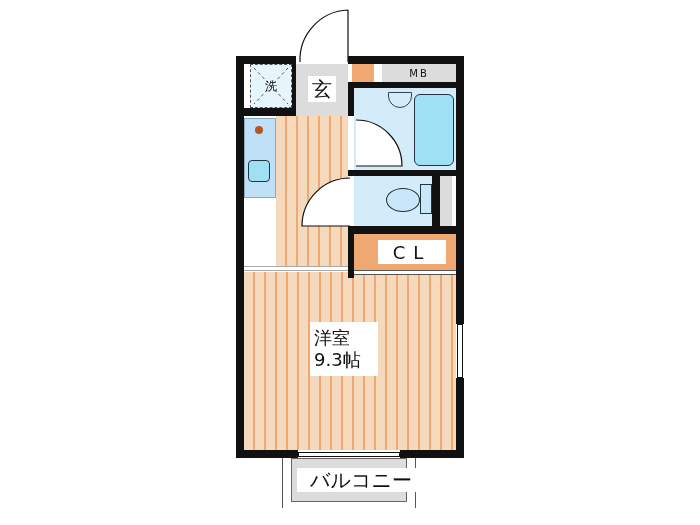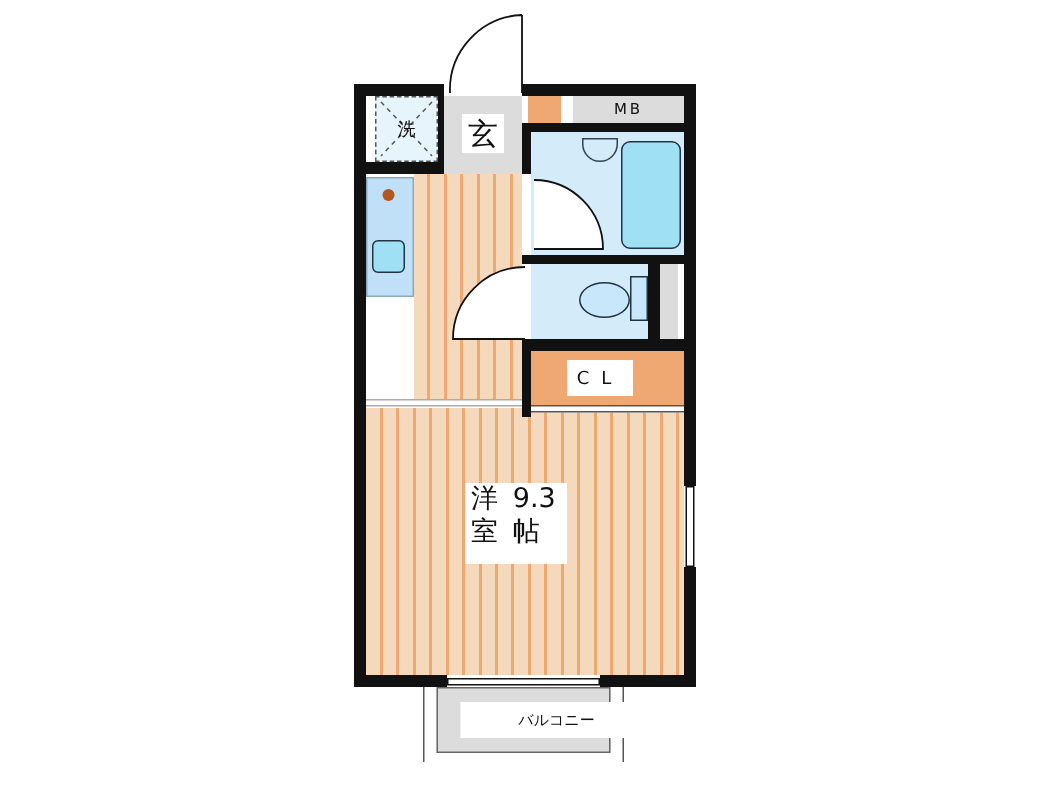--- a/index.html
+++ b/index.html
@@ -49,23 +49,23 @@
 
   <div class="wet" style="left:354px;top:176px;width:78px;height:50px;"></div>
   <div class="abs" style="left:386px;top:188px;width:34px;height:24px;border-radius:50%;background:#c9e7fa;border:1.5px solid #234;box-sizing:border-box;"></div>
   <div class="abs" style="left:420px;top:184px;width:12px;height:30px;background:#c9e7fa;border:1.5px solid #234;box-sizing:border-box;"></div>
   <div class="abs" style="left:440px;top:176px;width:12px;height:50px;background:#dcdcdc;"></div>
   <svg class="abs" style="left:300px;top:176px;" width="52" height="52">
     <path d="M50 2 A48 48 0 0 0 2 50 L50 50" stroke="#111" stroke-width="1.2" fill="#fff"></path>
   </svg>
 
   <div class="abs" style="left:354px;top:234px;width:102px;height:36px;background:#f0a872;"></div>
-  <div class="label" style="left:378px;top:240px;width:44px;height:24px;font-size:12px;letter-spacing:8px;">CL</div>
+  <div class="label" style="left:378px;top:240px;width:68px;height:24px;font-size:18px;letter-spacing:8px;">CL</div>
 
-  <div class="label" style="left:310px;top:322px;width:68px;height:54px;flex-direction:row;align-items:flex-start;padding-left:4px;box-sizing:border-box;font-size:18px;line-height:22px;">
+  <div class="label" style="left:310px;top:322px;width:68px;height:54px;flex-direction:column;align-items:flex-start;padding-left:4px;box-sizing:border-box;font-size:18px;line-height:22px;">
     <span>洋室</span>
     <span>9.3帖</span>
   </div>
 
   <div class="wall" style="left:236px;top:56px;width:60px;height:8px;"></div>
   <div class="wall" style="left:348px;top:56px;width:116px;height:8px;"></div>
   <div class="wall" style="left:236px;top:56px;width:8px;height:402px;"></div>
   <div class="wall" style="left:456px;top:56px;width:8px;height:268px;"></div>
   <div class="wall" style="left:456px;top:378px;width:8px;height:80px;"></div>
   <div class="abs" style="left:457px;top:324px;width:6px;height:54px;border:1px solid #111;background:#fff;box-sizing:border-box;"></div>
@@ -79,15 +79,15 @@
   <div class="wall" style="left:348px;top:82px;width:116px;height:6px;"></div>
   <div class="wall" style="left:348px;top:170px;width:116px;height:6px;"></div>
   <div class="wall" style="left:432px;top:176px;width:8px;height:50px;"></div>
   <div class="wall" style="left:348px;top:226px;width:116px;height:8px;"></div>
   <div class="wall" style="left:348px;top:226px;width:6px;height:52px;"></div>
   <div class="abs" style="left:244px;top:266px;width:104px;height:5px;background:#fff;border-top:1px solid #aaa;border-bottom:1px solid #aaa;box-sizing:border-box;"></div>
   <div class="abs" style="left:354px;top:270px;width:102px;height:5px;background:#fff;border-top:1px solid #555;border-bottom:1px solid #555;box-sizing:border-box;"></div>
 
   <div class="abs" style="left:282px;top:458px;width:134px;height:50px;border-left:1px solid #555;border-right:1px solid #555;box-sizing:border-box;">
     <div class="abs" style="left:8px;top:0;width:116px;height:44px;background:#dcdcdc;border:1px solid #666;box-sizing:border-box;"></div>
-    <div class="label" style="left:24px;top:10px;width:128px;height:24px;font-size:10px;">バルコニー</div>
+    <div class="label" style="left:14px;top:10px;width:128px;height:24px;font-size:20px;">バルコニー</div>
   </div>
 </div>
 
 </body></html>

